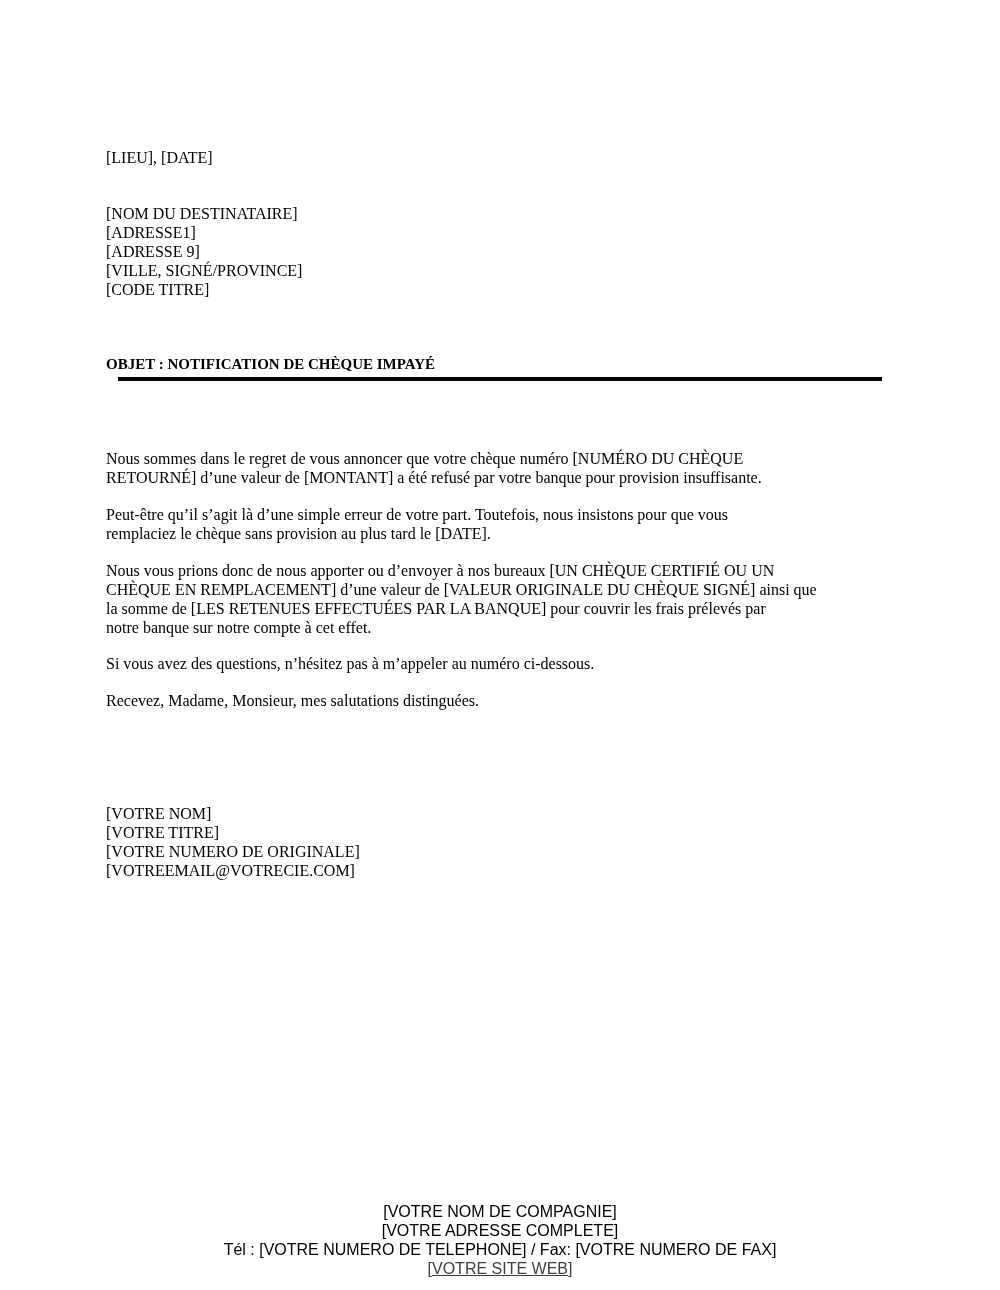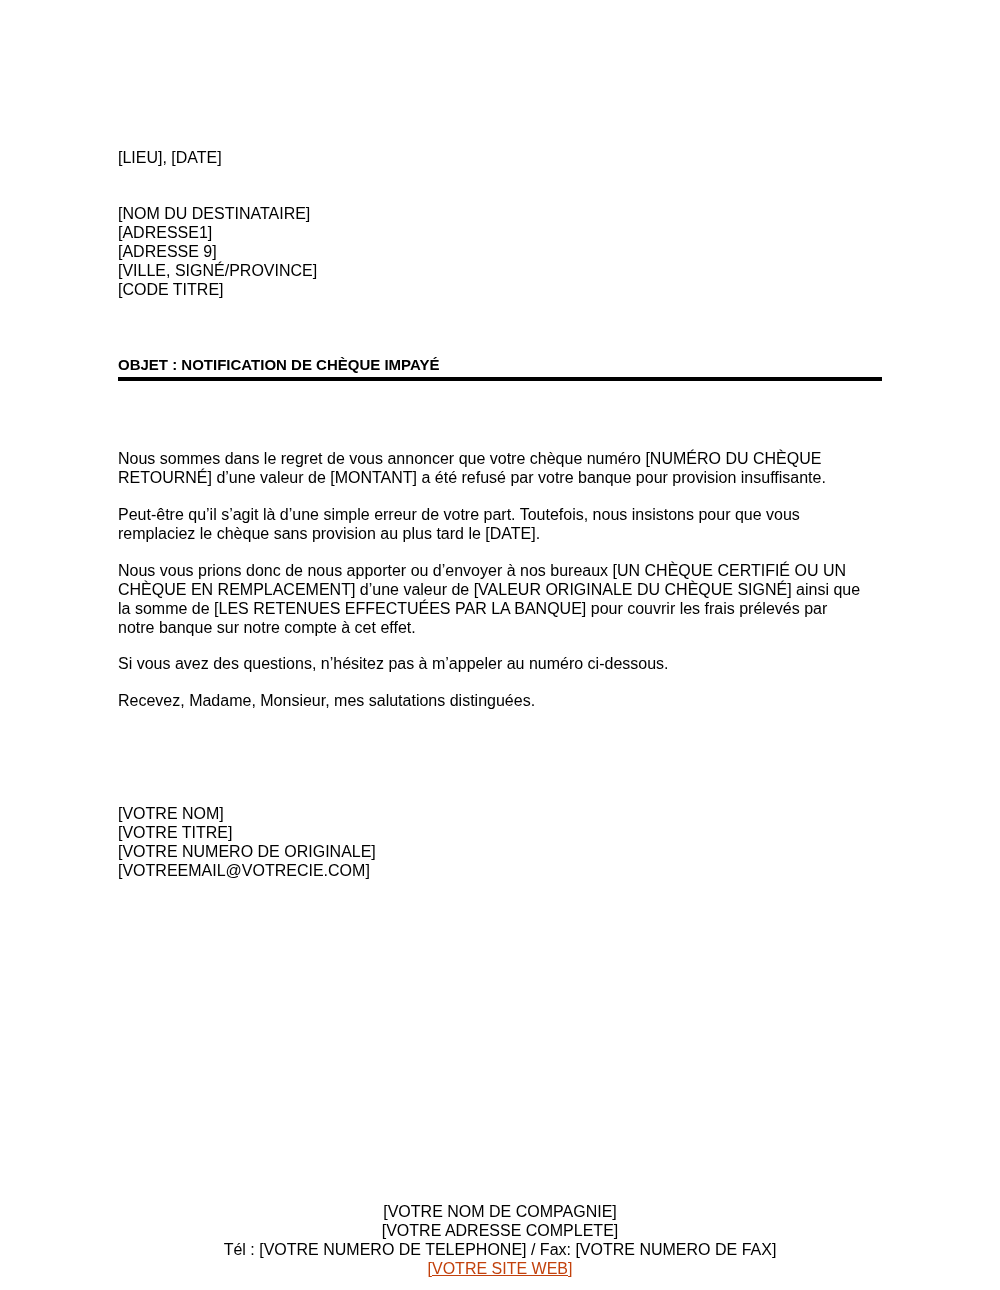--- a/index.html
+++ b/index.html
@@ -1,23 +1,23 @@
 <!DOCTYPE html>
 <html><head>
   <meta charset="utf-8">
   <style>
     html, body { margin: 0; padding: 0; background: #ffffff; }
     body { width: 1000px; height: 1290px; position: relative; overflow: hidden;
            font-family: "Liberation Sans", sans-serif; color: #000; font-size: 16px; }
     .page { position: absolute; left: 0; top: 0; width: 1000px; height: 1290px; }
-    .line { position: absolute; left: 118px; white-space: nowrap; font-size: 16px; line-height: 19px; }
+    .line { position: absolute; left: 106px; white-space: nowrap; font-size: 16px; line-height: 19px; font-family: Liberation Serif, serif; }
     .bold { font-weight: bold; font-size: 15px; text-align: center; }
     .rule { position: absolute; left: 118px; width: 764px; top: 377px; height: 4px; background: #000; }
     .footer { position: absolute; left: 0; width: 1000px; text-align: center; font-size: 16px; line-height: 19px; white-space: nowrap; margin-top: 44px; }
-    .footer a { color: #c2410c; text-decoration: underline; }
+    .footer a { color: #404040; text-decoration: underline; }
   </style>
 </head>
 <body>
 
 <div class="page">
 
   <div class="line" style="top:148px">[LIEU], [DATE]</div>
 
   <div>
     <div class="line" style="top:204px">[NOM DU DESTINATAIRE]</div>

